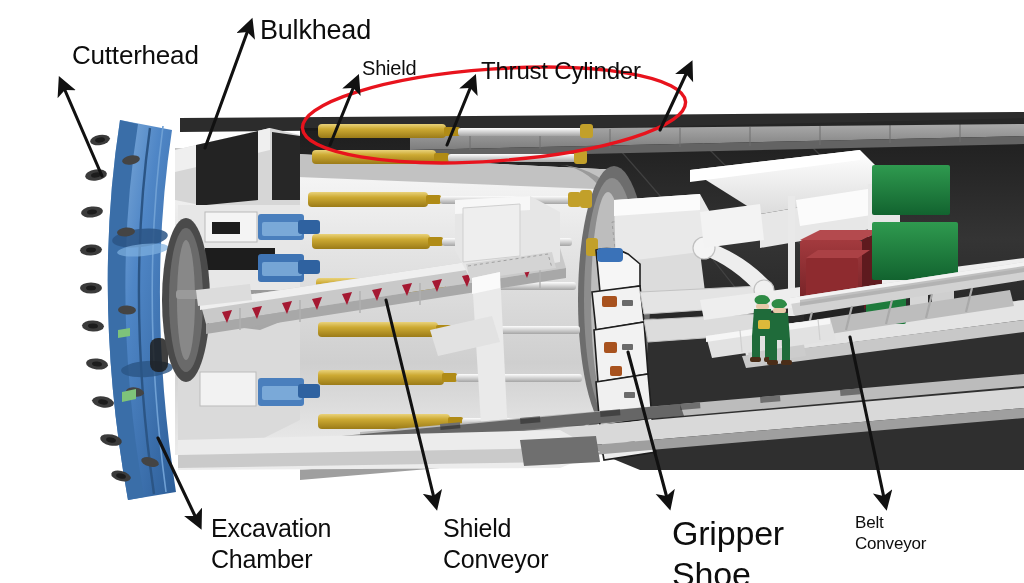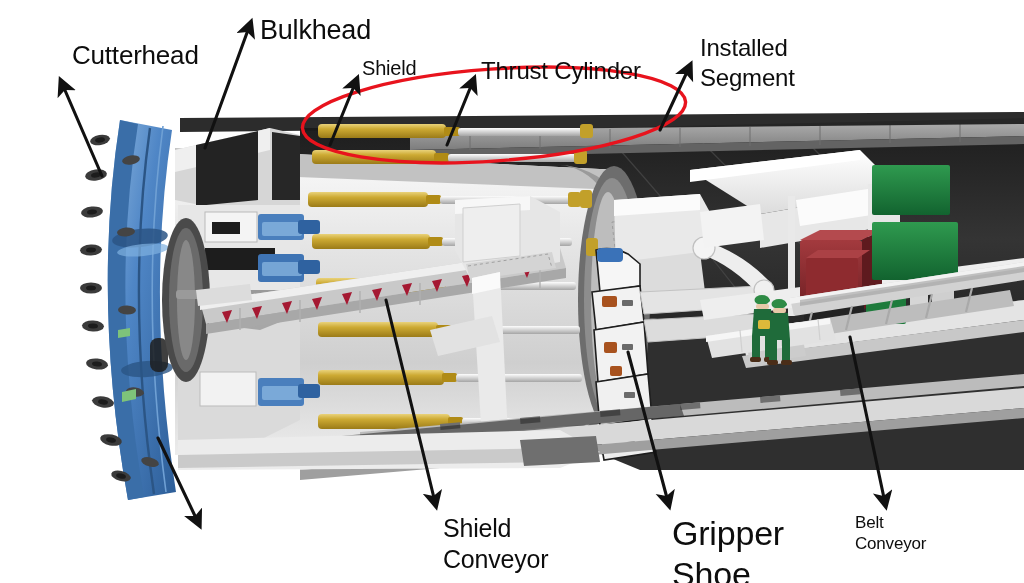--- a/index.html
+++ b/index.html
@@ -484,23 +484,23 @@
 </svg>
 
 <div class="lbl" style="left:72px;top:42px;font-size:26px;">Cutterhead</div>
 
 <div class="lbl" style="left:260px;top:16px;font-size:27px;">Bulkhead</div>
 
 <div class="lbl" style="left:362px;top:58px;font-size:20px;">Shield</div>
 
 <div class="lbl" style="left:481px;top:58px;font-size:24px;">Thrust Cylinder</div>
 
-<div class="lbl" style="left:700px;top:33px;font-size:24px;line-height:1.24;">Installed
-Segment</div>
-
+
+<div class="lbl" style="left:211px;top:513px;font-size:25px;line-height:1.22;">Excavation
+Chamber</div>
 
 <div class="lbl" style="left:443px;top:513px;font-size:25px;line-height:1.22;">Shield
 Conveyor</div>
 
 <div class="lbl" style="left:672px;top:513px;font-size:34px;line-height:1.22;">Gripper
 Shoe</div>
 
 <div class="lbl" style="left:855px;top:513px;font-size:17px;line-height:1.22;">Belt
 Conveyor</div>
 

